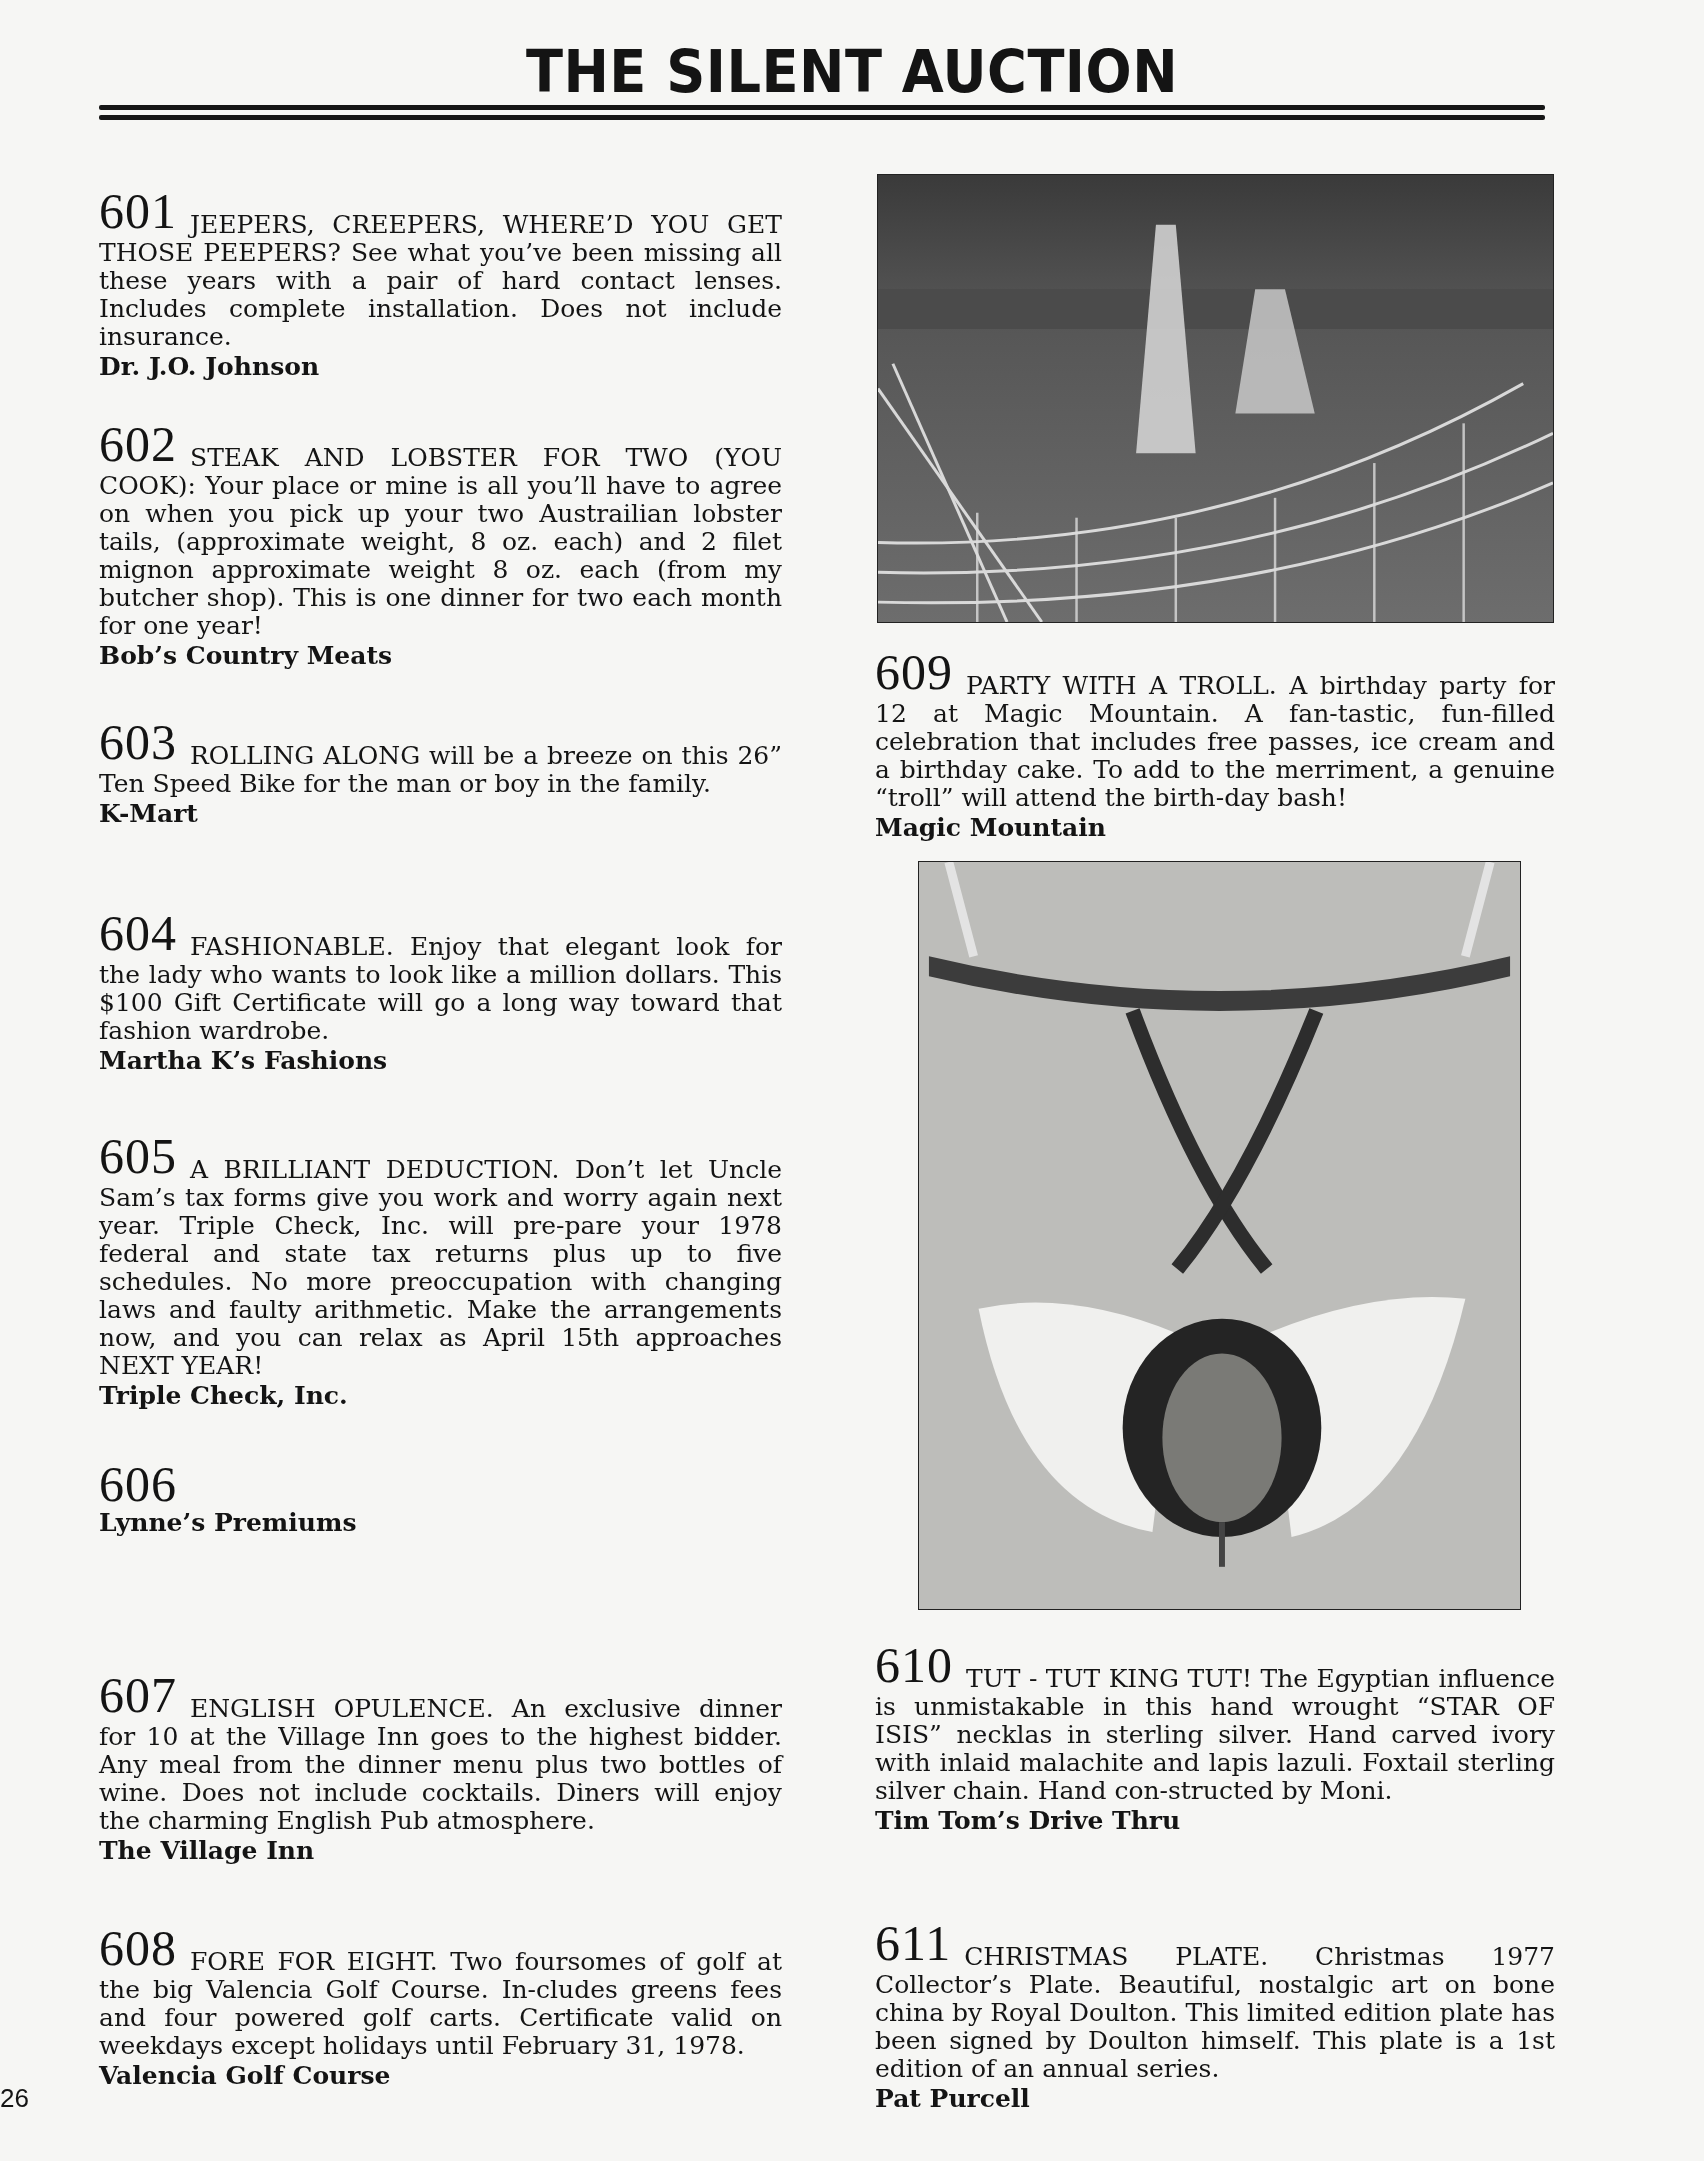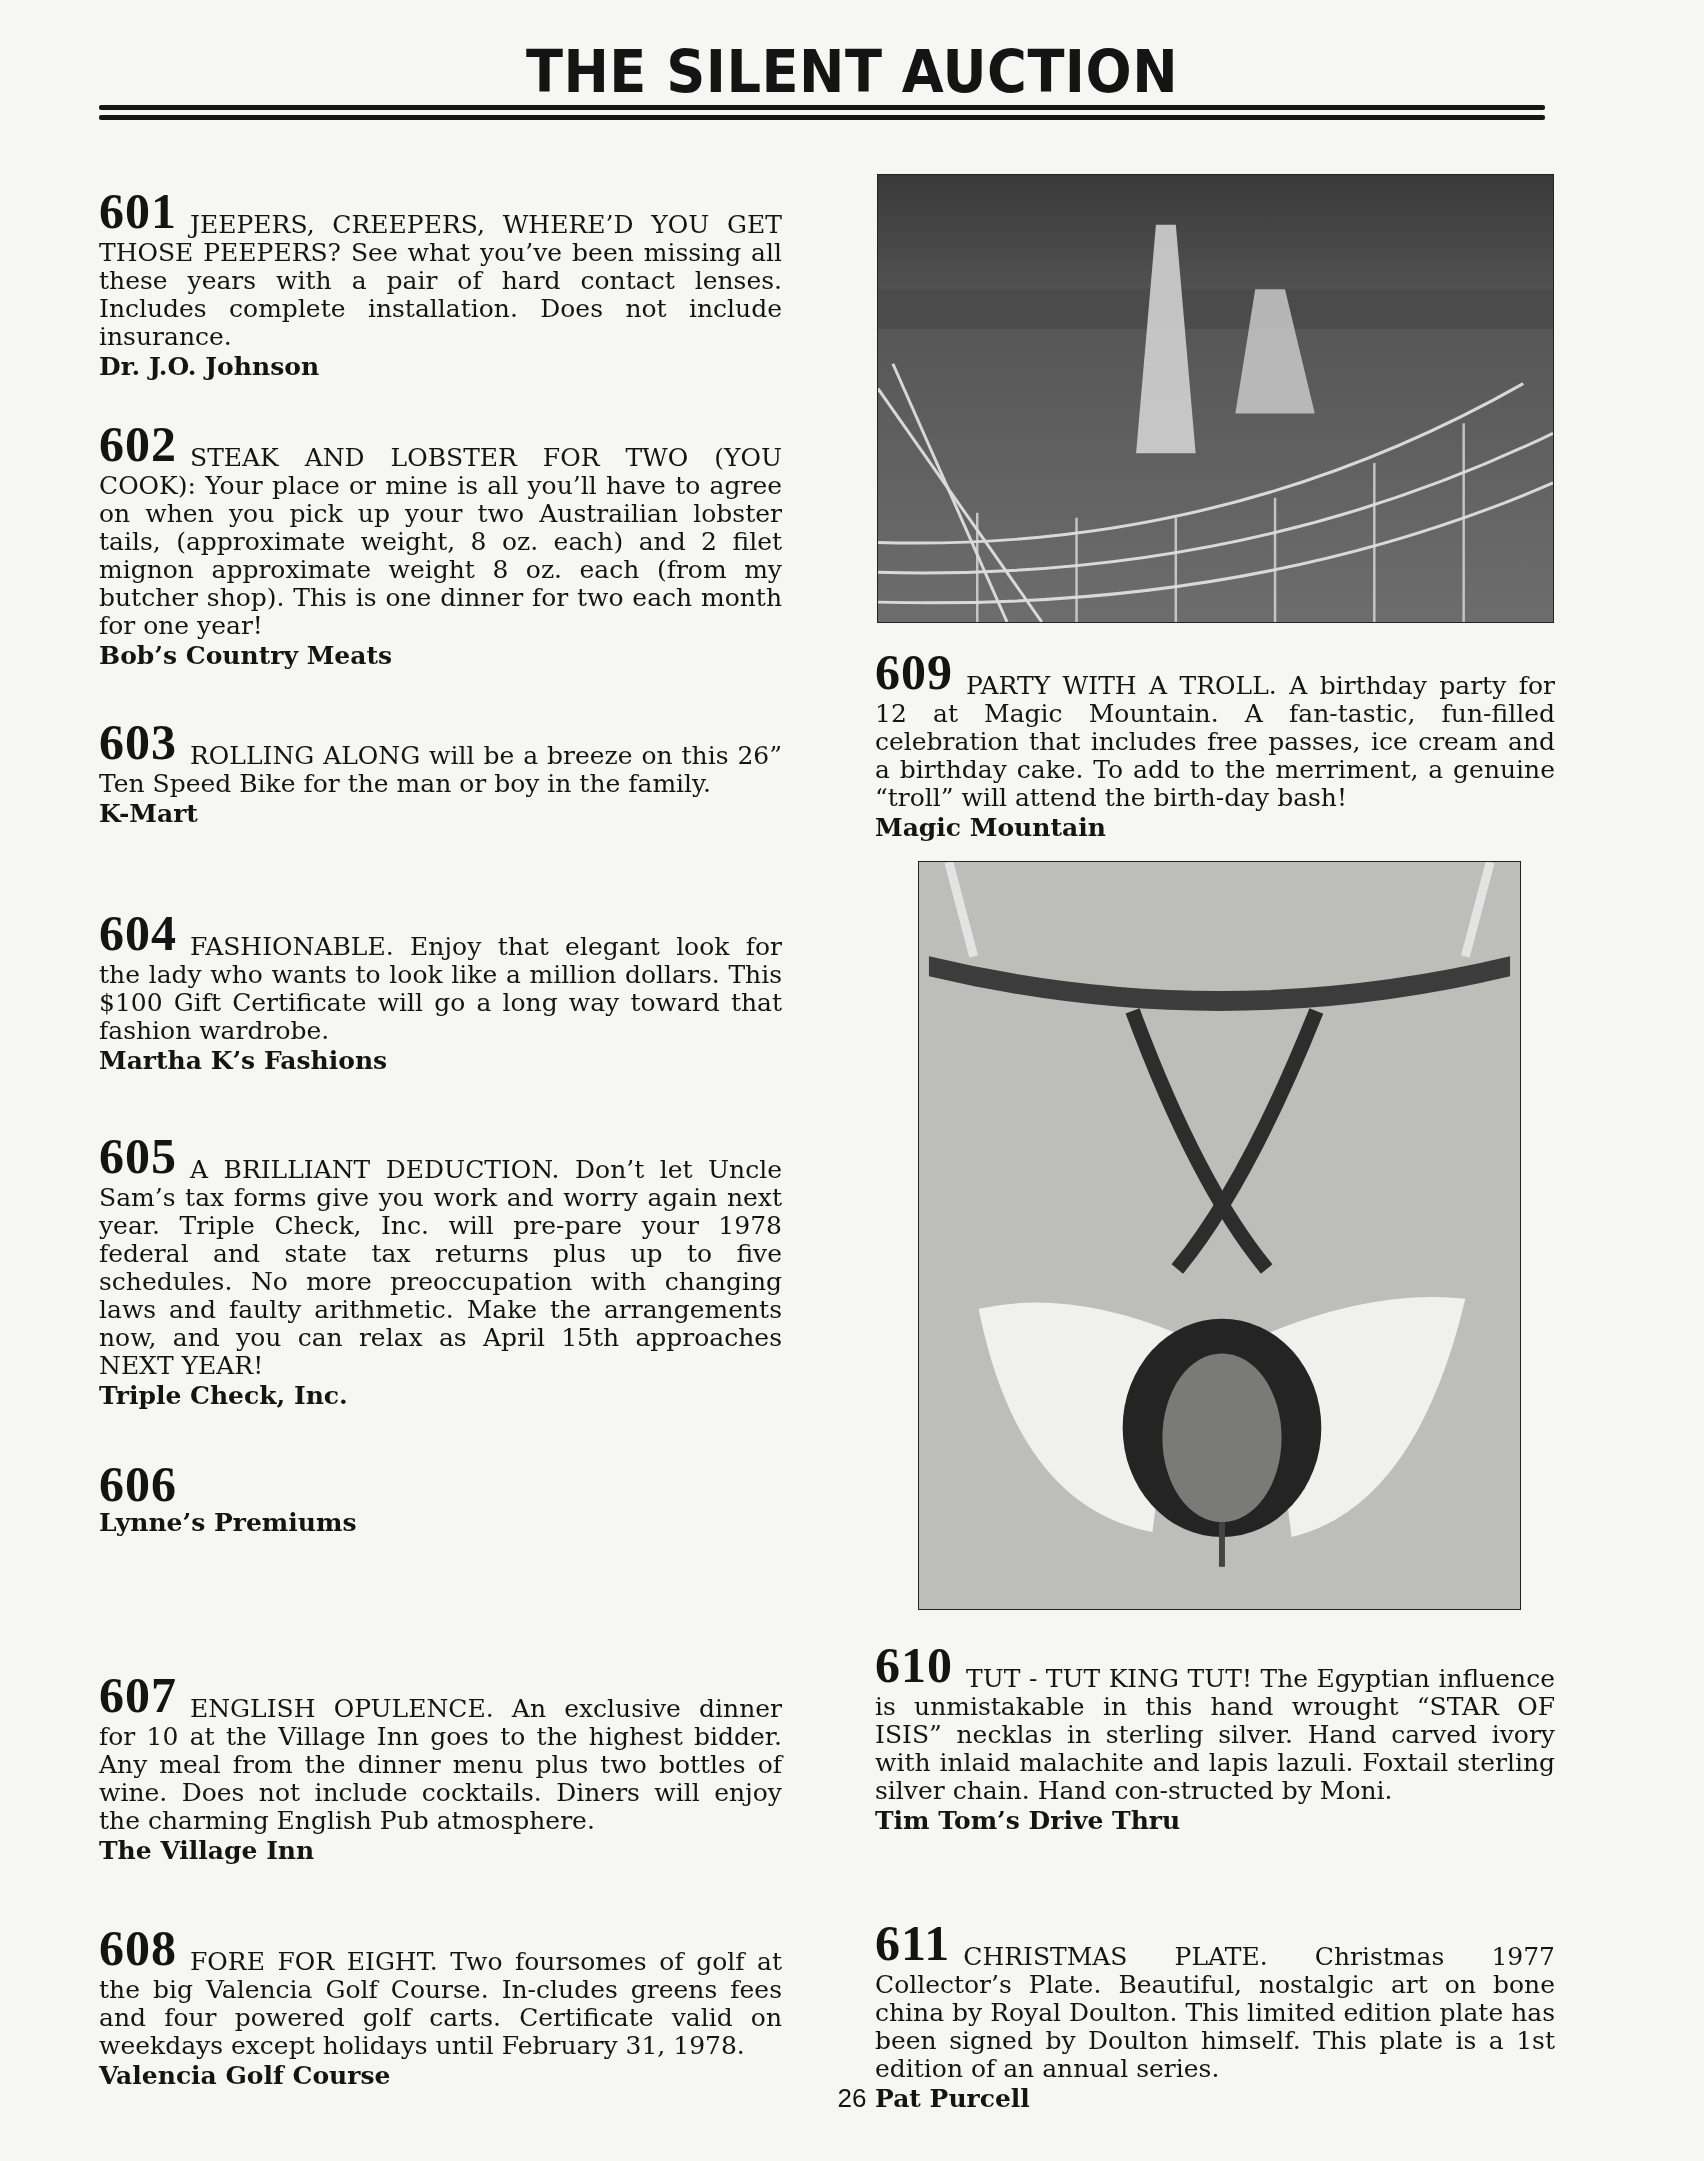--- a/index.html
+++ b/index.html
@@ -15,35 +15,35 @@
     transform: scaleX(0.92); transform-origin: center;
   }
   .rule { position: absolute; left: 99px; width: 1446px; height: 5px; background: #161616; border-radius: 2px; }
   .rule.r1 { top: 105px; }
   .rule.r2 { top: 115px; }
 
   .lot { position: absolute; font-size: 25px; line-height: 28px; }
   .lot.left { left: 99px; width: 683px; }
   .lot.right { left: 875px; width: 680px; }
   .lot .num {
-    float: left; font-weight: bold; font-size: 50px; line-height: 50px;
+    float: left; font-weight: normal; font-size: 50px; line-height: 50px;
     margin: 2px 13px 0 0; letter-spacing: 1px;
     font-family: "Liberation Serif", "DejaVu Serif", serif;
   }
   .lot .body { text-align: justify; text-align-last: left; margin-top: 27px; }
   .lot .head { text-transform: uppercase; }
   .lot .donor { font-weight: bold; margin-top: 2px; clear: both; }
 
   .photo { position: absolute; overflow: hidden; border: 1px solid #222; }
   .photo svg { display: block; width: 100%; height: 100%; }
   .photo.coaster { left: 877px; top: 174px; width: 675px; height: 447px; background: #6a6a6a; }
   .photo.necklace { left: 918px; top: 861px; width: 601px; height: 747px; background: #b9b9b6; }
 
   .page-num {
-    position: absolute; left: 0; width: 1704px; top: 2083px; text-align: center;
+    position: absolute; left: 0; width: 1704px; top: 2083px; text-align: left;
     font-family: "Liberation Sans", "DejaVu Sans", sans-serif; font-size: 26px;
   }
 </style>
 </head>
 <body>
 
 <div class="title">THE SILENT AUCTION</div>
 <div class="rule r1"></div>
 <div class="rule r2"></div>
 

